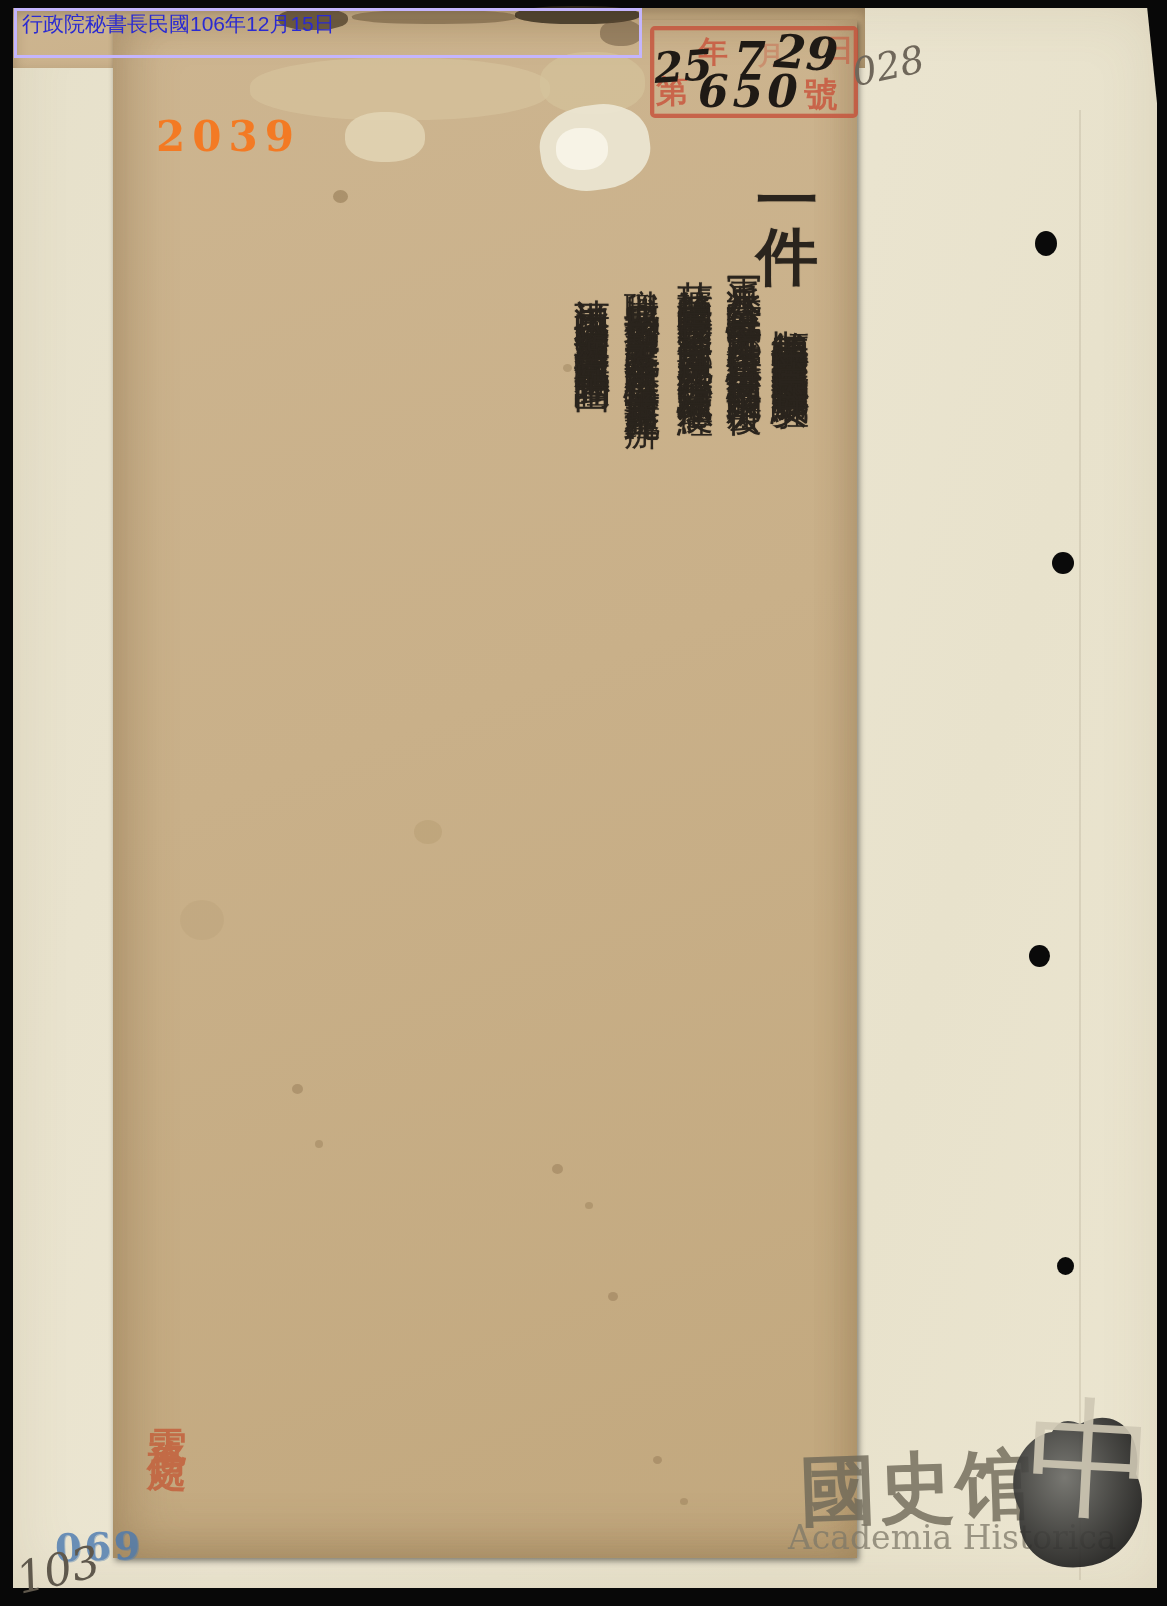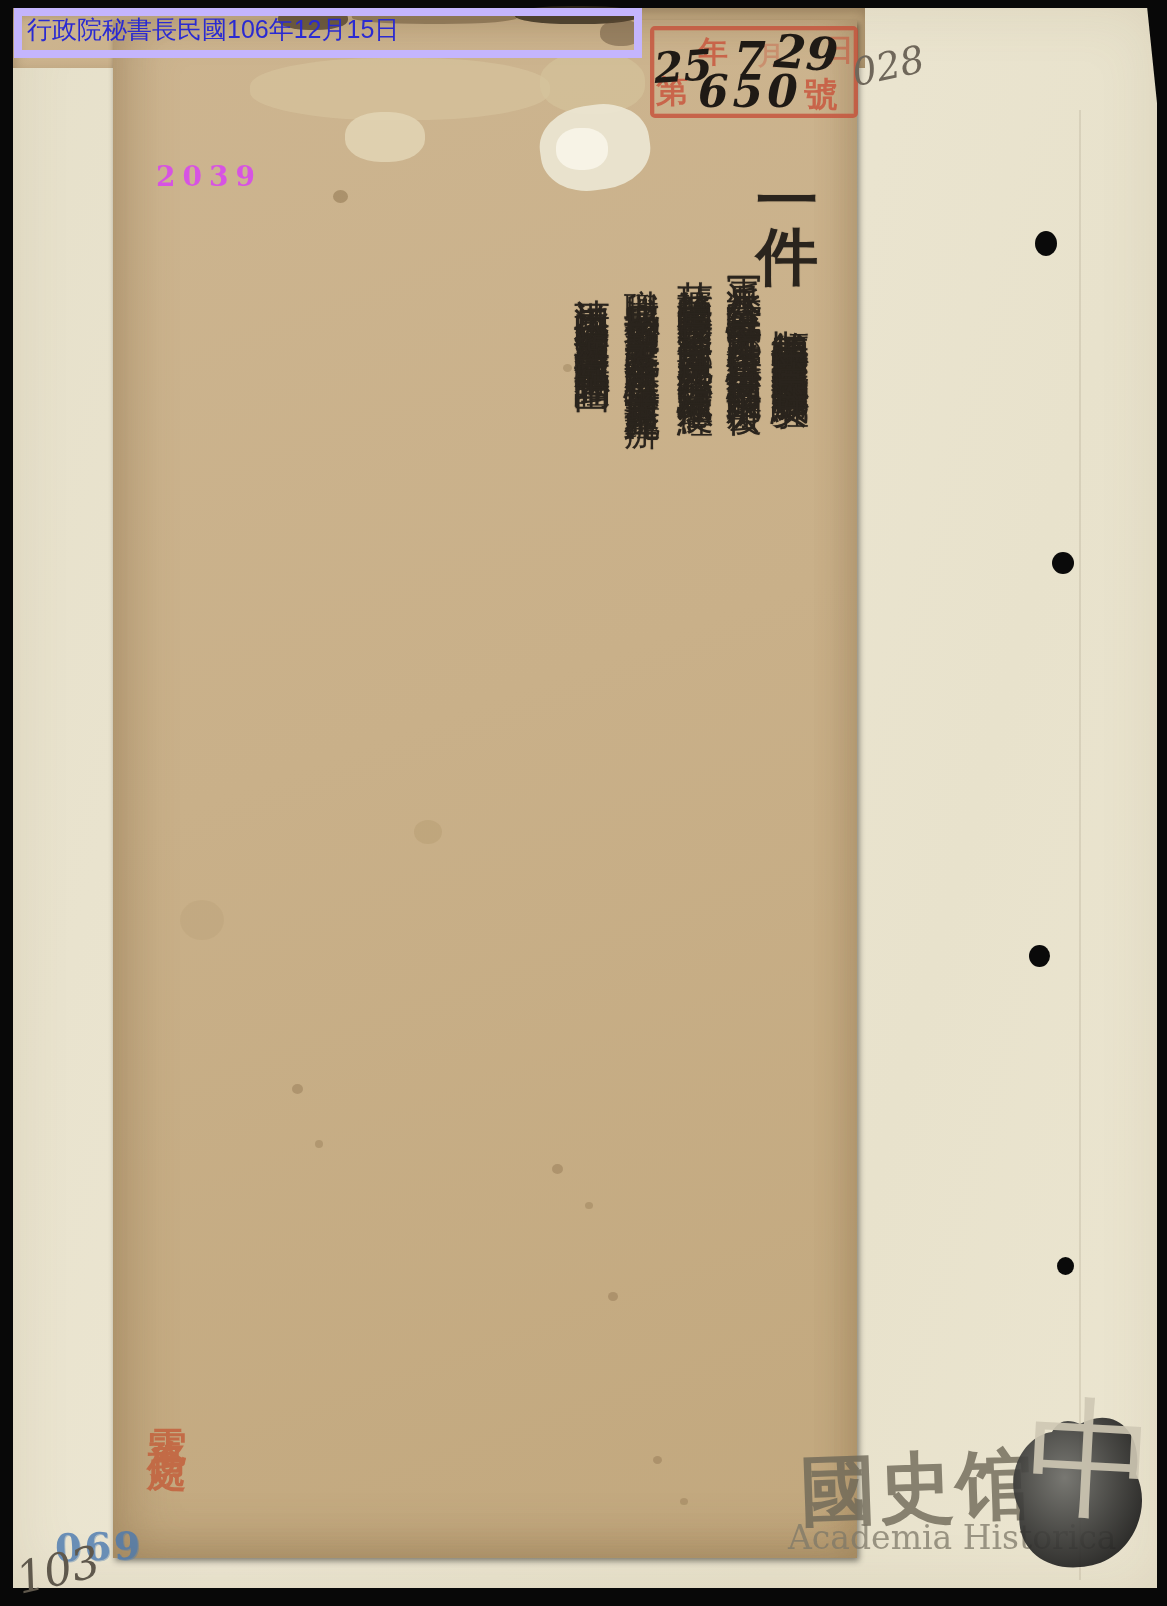--- a/index.html
+++ b/index.html
@@ -21,27 +21,27 @@
     box-shadow:inset 0 6px 14px rgba(70,50,25,.35);}
   #doc-main{left:113px;top:20px;width:744px;height:1538px;
     box-shadow:inset 22px 0 45px rgba(120,92,55,.22), inset -14px 0 30px rgba(120,92,55,.18),
                inset 0 -22px 45px rgba(120,92,55,.18), 2px 3px 6px rgba(0,0,0,.45);}
 
   
   .patch{border-radius:45%;}
   .spot{border-radius:50%;}
 
   
-  #declass-box{left:14px;top:8px;width:628px;height:50px;border:8px solid #c4b5fd;
-    color:#2a2ad2;font-family:"Liberation Sans",sans-serif;font-size:25px;line-height:24px;
+  #declass-box{left:14px;top:8px;width:628px;height:50px;border:3px solid #c4b5fd;
+    color:#2a2ad2;font-family:"Liberation Sans",sans-serif;font-size:21px;line-height:24px;
     padding:1px 0 0 5px;box-sizing:border-box;white-space:nowrap;}
 
   
-  #archive-number{left:156px;top:112px;font-size:28px;font-weight:bold;color:#d946ef;
-    letter-spacing:7px;opacity:.88;font-family:"DejaVu Serif",serif;margin-top:48px;}
+  #archive-number{left:156px;top:112px;font-size:42px;font-weight:bold;color:#f97316;
+    letter-spacing:7px;opacity:.88;font-family:"DejaVu Serif",serif;}
 
   
   #date-stamp{left:650px;top:26px;width:200px;height:84px;border:4px solid rgba(198,80,58,.8);
     border-radius:5px;box-shadow:inset 0 0 0 1px rgba(198,80,58,.25);}
   .stamp-red{position:absolute;color:rgba(200,84,60,.82);font-weight:bold;
     font-family:"DejaVu Serif",serif;}
   .stamp-hw{position:absolute;color:#1f1a15;font-style:italic;font-family:"DejaVu Serif",serif;
     font-weight:bold;}
 
   

